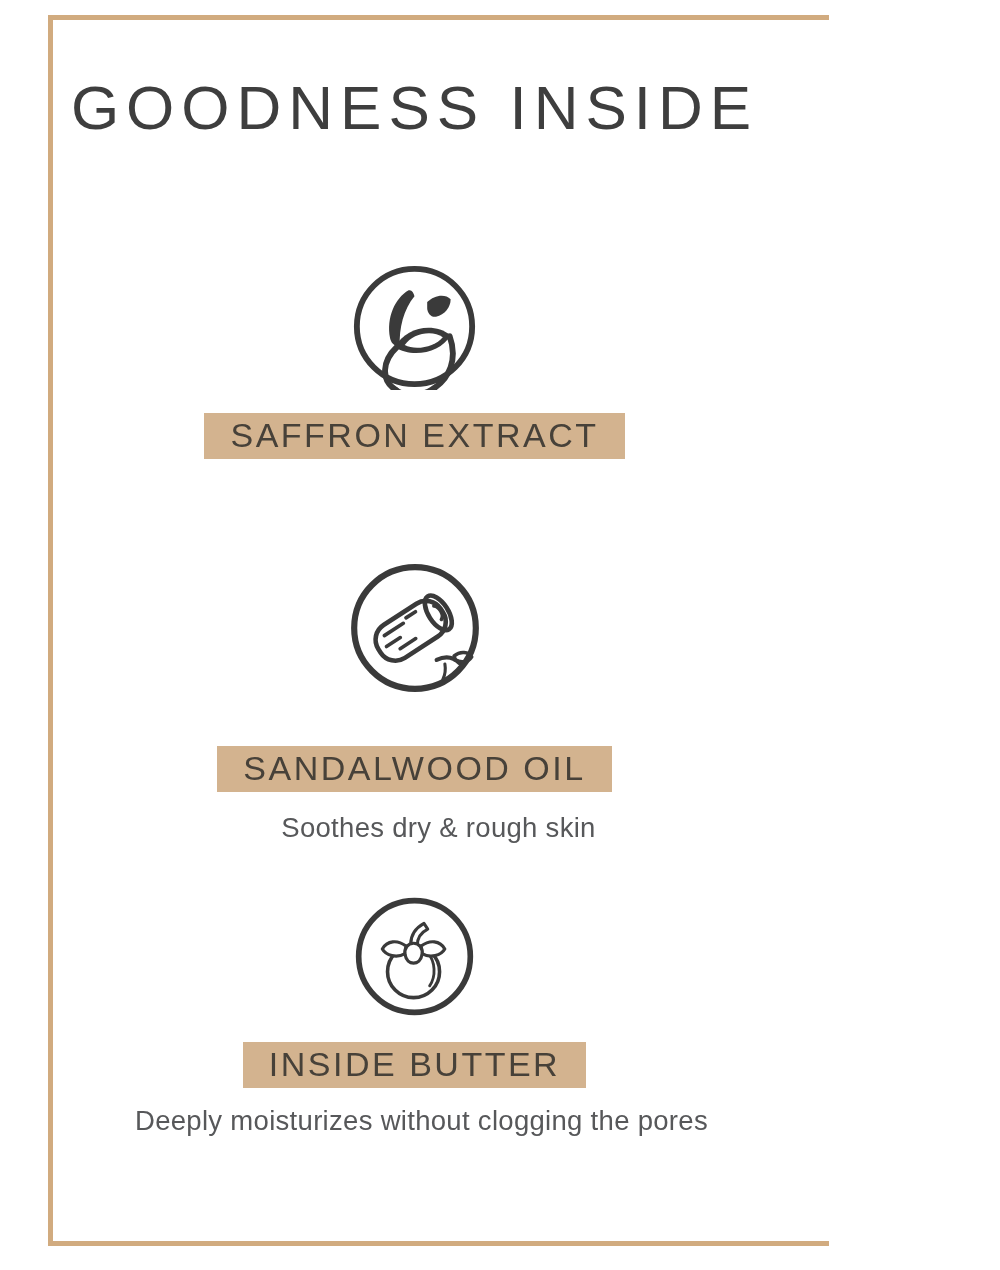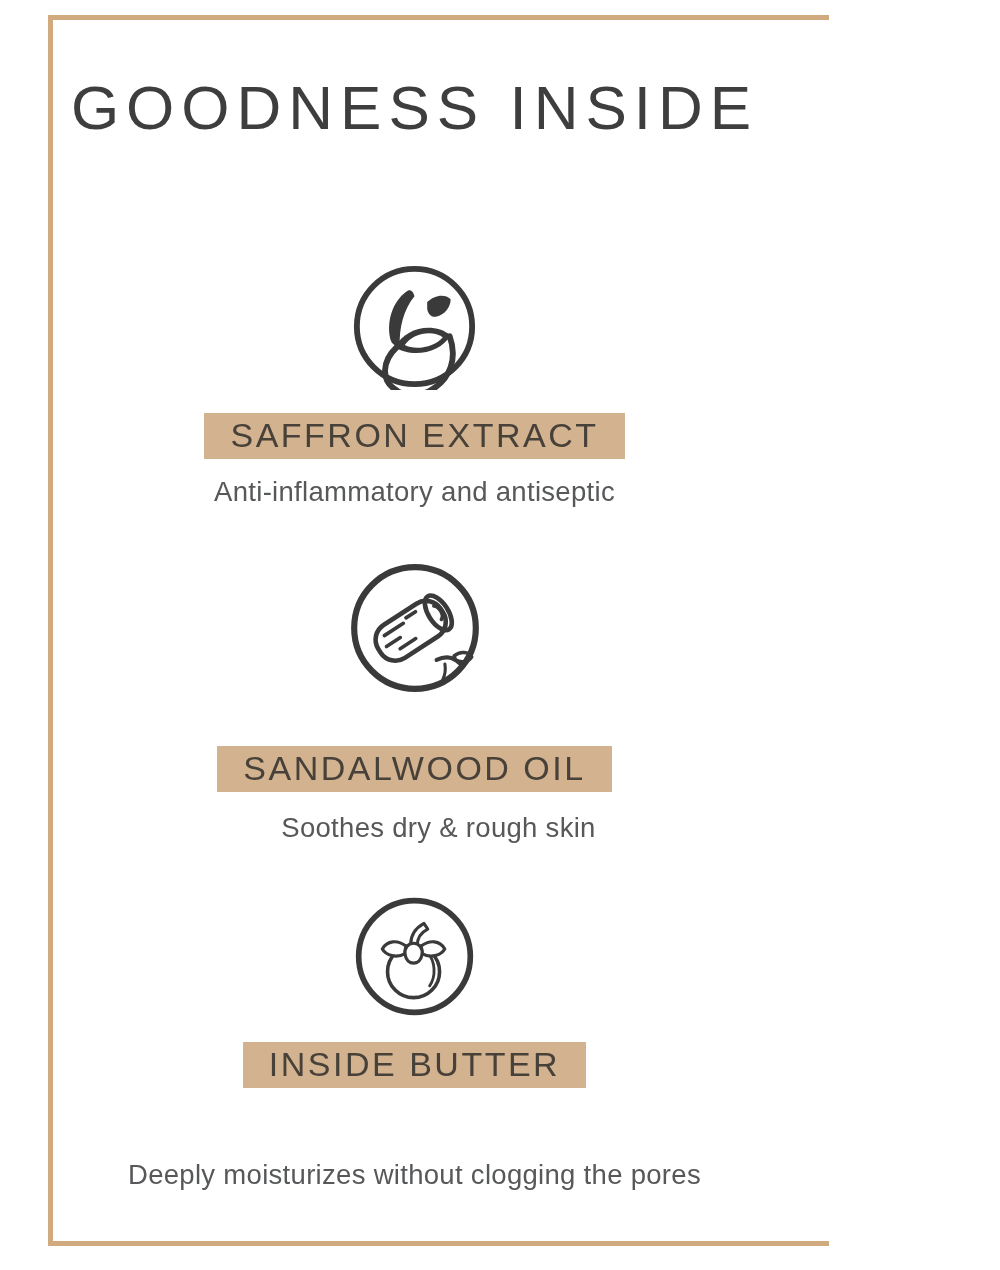--- a/index.html
+++ b/index.html
@@ -23,21 +23,21 @@
   .banner {
     display:inline-block; background:var(--c-banner,#d3b38f);
     color:var(--c-label,#474139); font-size:34px; font-weight:400;
     letter-spacing:2.5px; line-height:1.0; padding:5px 26px 7px;
   }
   .label-1 { top:413px; } .label-2 { top:746px; } .label-3 { top:1042px; }
   .desc {
     margin:0; font-size:27.5px; font-weight:400; letter-spacing:0.3px;
     color:var(--c-desc,#57585a); line-height:1.1;
   }
-  .desc-1 { top:477px; } .desc-2 { top:813px;padding-left:24px; } .desc-3 { top:1160px; }
+  .desc-1 { top:477px; } .desc-2 { top:813px;padding-left:24px; } .desc-3 { top:1106px;margin-left:7px; }
 </style>
 </head>
 <body>
 
 <div class="page">
   <div class="frame"></div>
 
   <h1 class="row title">GOODNESS INSIDE</h1>
 
   <div class="row icon-row icon-1">
@@ -47,21 +47,20 @@
       <path d="M78 40 C85 33 96 31 102 37 C102 45 96 53 87 55 C82 56 78 51 78 46 Z" fill="currentColor"></path>
       <path d="M45 86 C56 66 84 60 102 74 C92 92 62 98 45 86 Z" fill="currentColor"></path>
       <path d="M55 84 C63 72 83 68 94 76 C86 86 66 90 55 84 Z" fill="#ffffff"></path>
       <path d="M47 86 C32 100 30 120 46 130" fill="none" stroke="currentColor" stroke-width="6" stroke-linecap="round"></path>
       <path d="M101 75 C109 97 102 119 82 130 C70 137 55 137 46 130" fill="none" stroke="currentColor" stroke-width="6" stroke-linecap="round"></path>
     </svg>
   </div>
   <div class="row label-1">
     <span class="banner">SAFFRON EXTRACT</span>
   </div>
-  <p class="row desc desc-1">Anti-inflammatory and antiseptic</p>
 
   <div class="row icon-row icon-2">
     <svg viewBox="0 0 130 130" aria-hidden="true">
       <circle cx="65" cy="65" r="59" fill="none" stroke="currentColor" stroke-width="6"></circle>
       <g transform="rotate(-33 65 65)" fill="none" stroke="currentColor" stroke-linecap="round" stroke-linejoin="round">
         <rect x="24" y="46" width="72" height="38" rx="17" stroke-width="4.5"></rect>
         <ellipse cx="92" cy="65" rx="9.5" ry="19" stroke-width="4.5"></ellipse>
         <path d="M92 57 C96 60 96 70 91 72" stroke-width="3.5"></path>
         <path d="M36 55 L58 55" stroke-width="3.5"></path>
         <path d="M32 65 L48 65" stroke-width="3.5"></path>

